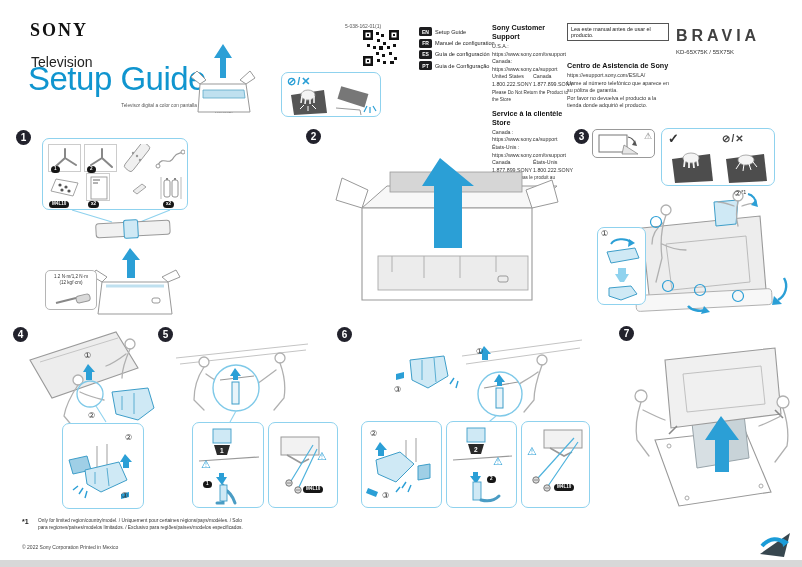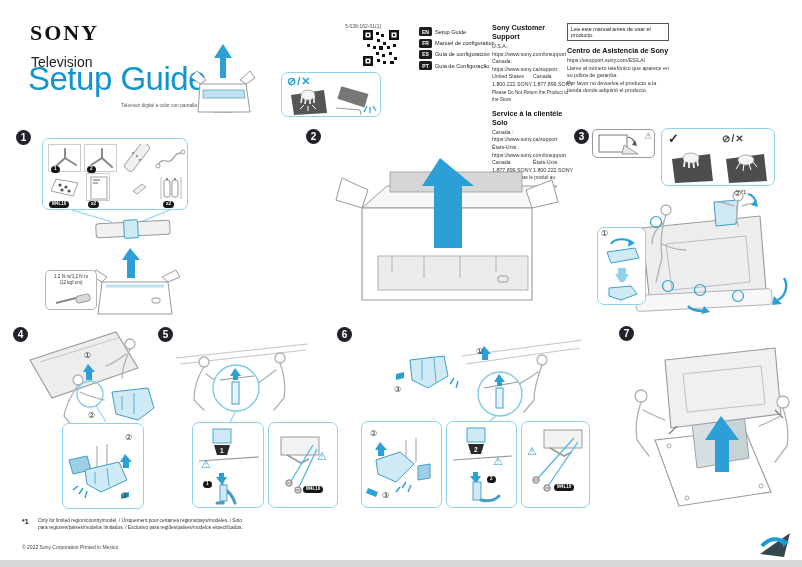--- a/index.html
+++ b/index.html
@@ -1,20 +1,20 @@
 <!DOCTYPE html>
 <html><head>
 <meta charset="utf-8">
 <style>
   html,body{margin:0;padding:0;background:#e9e9e9;font-family:"Liberation Sans",sans-serif;}
   .page{position:relative;width:802px;height:567px;background:#fff;overflow:hidden;}
   .abs{position:absolute;}
   .edgebar{position:absolute;left:0;bottom:0;width:802px;height:7px;background:#d8d8d8;}
   
-  .sony{font-family:"Liberation Serif",serif;font-weight:bold;font-size:22px;letter-spacing:2px;color:#111;}
+  .sony{font-family:"Liberation Serif",serif;font-weight:bold;font-size:18px;letter-spacing:2px;color:#111;}
   .tvlabel{font-size:14px;color:#222;}
   .title{font-size:33px;color:#1095cf;letter-spacing:-0.5px;}
   .subs{font-size:4.8px;line-height:6px;color:#555;text-align:right;}
   .partnum{font-size:5px;color:#555;}
   .langrow{display:flex;align-items:center;height:11.4px;}
   .langbadge{background:#1d1d1f;color:#fff;font-size:5px;font-weight:700;width:13px;text-align:center;border-radius:1.5px;padding:1.5px 0;display:inline-block;}
   .langlabel{font-size:5.6px;color:#222;margin-left:3px;}
   .sup-h{font-size:7.2px;font-weight:bold;color:#111;margin:0 0 2px 0;}
   .t-tiny{font-size:5.3px;line-height:7.6px;color:#333;margin:0;}
   .twocol{display:flex;font-size:5.3px;line-height:7.6px;color:#333;}
@@ -147,44 +147,48 @@
     <p class="t-tiny">https://www.sony.ca/support</p>
     <div class="twocol">
       <span>United States</span>
       <span>Canada</span>
     </div>
     <div class="twocol">
       <span>1.800.222.SONY</span>
       <span>1.877.899.SONY</span>
     </div>
     <p class="t-tiny" style="font-size:4.7px;">Please Do Not Return the Product to the Store</p>
-    <p class="sup-h" style="margin-top:5px;">Service à la clientèle Solo</p>
+    <p class="sup-h" style="margin-top:5px;">Service à la clientèle Store</p>
     <p class="t-tiny">Canada :</p>
     <p class="t-tiny">https://www.sony.ca/support</p>
     <p class="t-tiny">États-Unis :</p>
     <p class="t-tiny">https://www.sony.com/tvsupport</p>
     <div class="twocol">
       <span>Canada</span>
       <span>États-Unis</span>
     </div>
     <div class="twocol">
       <span>1.877.899.SONY</span>
       <span>1.800.222.SONY</span>
     </div>
     <p class="t-tiny" style="font-size:4.7px;">Ne retournez pas le produit au magasin.</p>
   </div>
 
   <div class="abs" style="left:567px;top:23px;width:102px;">
     <span class="boxednote">Lea este manual antes de usar el producto.</span>
-    <p class="sup-h" style="margin-top:5px;">Centro de Asistencia de Sony</p>
+    <p class="sup-h" style="margin-top:20px;">Centro de Asistencia de Sony</p>
     <p class="t-tiny">https://esupport.sony.com/ES/LA/</p>
     <p class="t-tiny">Llame al número telefónico que aparece en su póliza de garantía.</p>
     <p class="t-tiny">Por favor no devuelva el producto a la tienda donde adquirió el producto.</p>
   </div>
 
+  <div class="abs" style="left:676px;top:27px;">
+    <div class="bravia">BRAVIA</div>
+    <div class="models">KD-65X75K / 55X75K</div>
+  </div>
 
   <div class="stepnum" style="left:16px;top:130px;">1</div>
   <div class="stepnum" style="left:306px;top:129px;">2</div>
   <div class="stepnum" style="left:574px;top:129px;">3</div>
   <div class="stepnum" style="left:13px;top:327px;">4</div>
   <div class="stepnum" style="left:158px;top:327px;">5</div>
   <div class="stepnum" style="left:337px;top:327px;">6</div>
   <div class="stepnum" style="left:619px;top:326px;">7</div>
 
   <div class="bluebox" style="left:42px;top:138px;width:146px;height:72px;">

